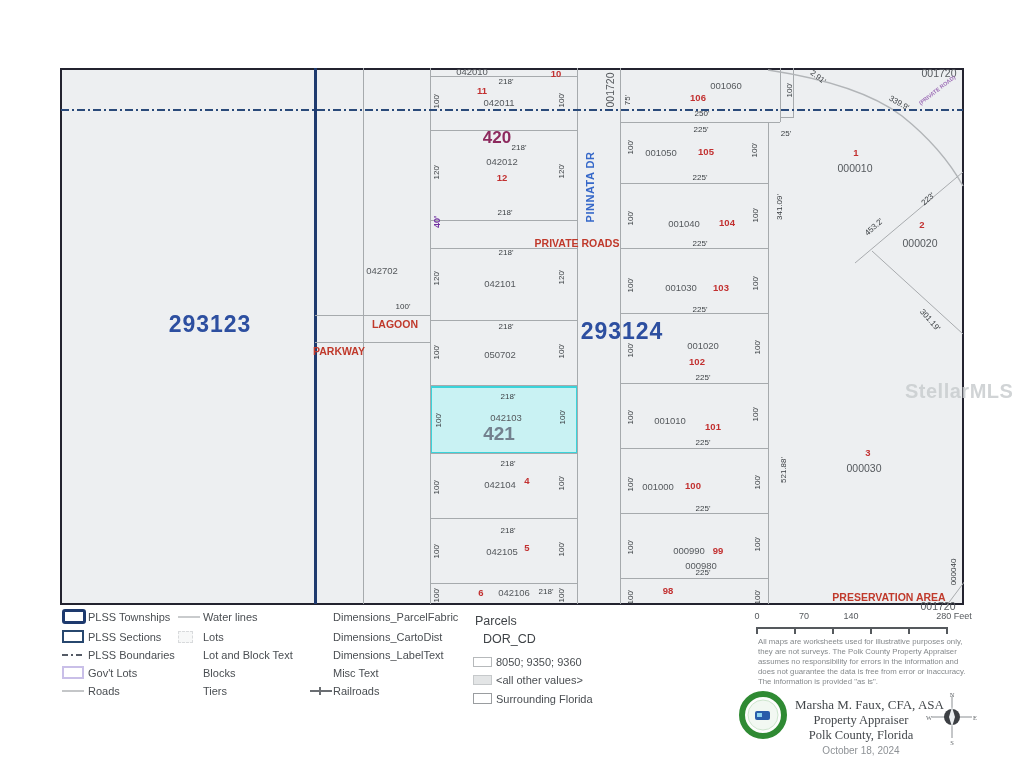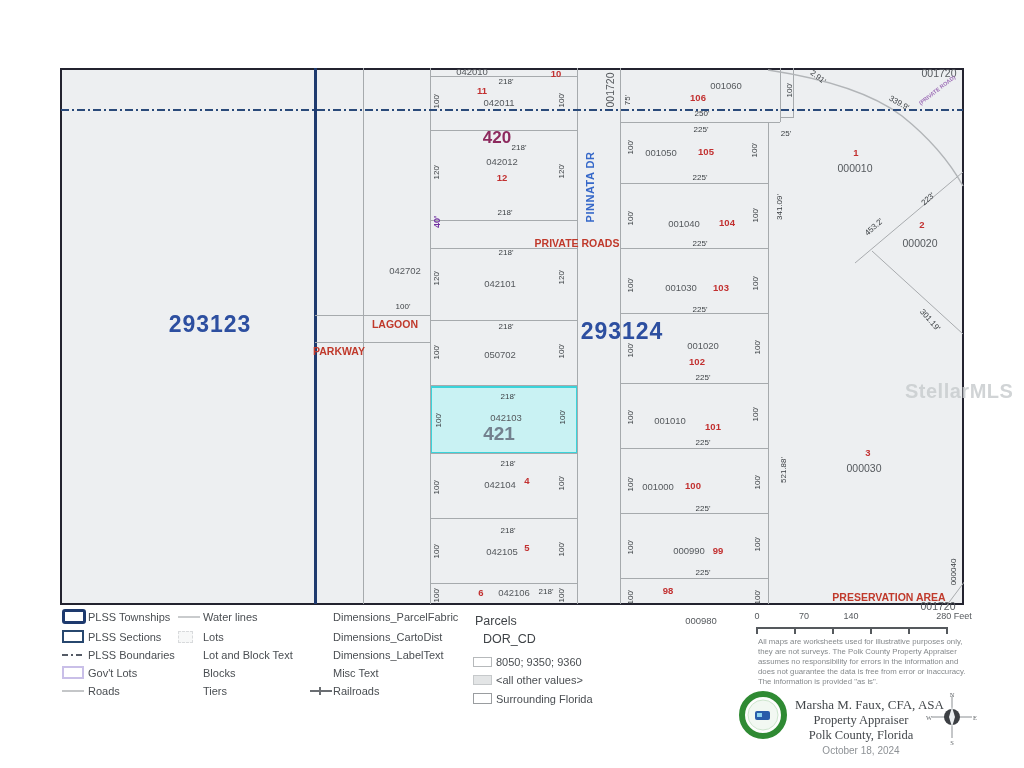--- a/index.html
+++ b/index.html
@@ -154,21 +154,21 @@
       <span class="ml dv" style="left: 436px; top: 551px; transform: translate(-50%, -50%) rotate(-90deg);">100'</span>
       <span class="ml pid" style="left: 502px; top: 551px; transform: translate(-50%, -50%) rotate(0deg);">042105</span>
       <span class="ml lot" style="left: 527px; top: 547px; transform: translate(-50%, -50%) rotate(0deg);">5</span>
       <span class="ml dv" style="left: 561px; top: 549px; transform: translate(-50%, -50%) rotate(-90deg);">100'</span>
       <span class="ml dv" style="left: 436px; top: 595px; transform: translate(-50%, -50%) rotate(-90deg);">100'</span>
       <span class="ml lot" style="left: 481px; top: 592px; transform: translate(-50%, -50%) rotate(0deg);">6</span>
       <span class="ml pid" style="left: 514px; top: 592px; transform: translate(-50%, -50%) rotate(0deg);">042106</span>
       <span class="ml d" style="left: 546px; top: 591px; transform: translate(-50%, -50%) rotate(0deg);">218'</span>
       <span class="ml dv" style="left: 561px; top: 595px; transform: translate(-50%, -50%) rotate(-90deg);">100'</span>
       <span class="ml sec" style="left: 210px; top: 324px; transform: translate(-50%, -50%) rotate(0deg);">293123</span>
-      <span class="ml pid" style="left: 382px; top: 270px; transform: translate(-50%, -50%) rotate(0deg); margin-left: 23px;">042702</span>
+      <span class="ml pid" style="left: 382px; top: 270px; transform: translate(-50%, -50%) rotate(0deg);">042702</span>
       <span class="ml d" style="left: 403px; top: 306px; transform: translate(-50%, -50%) rotate(0deg);">100'</span>
       <span class="ml road" style="left: 395px; top: 324px; transform: translate(-50%, -50%) rotate(0deg);">LAGOON</span>
       <span class="ml road" style="left: 339px; top: 351px; transform: translate(-50%, -50%) rotate(0deg);">PARKWAY</span>
       <span class="ml sec" style="left: 622px; top: 331px; transform: translate(-50%, -50%) rotate(0deg);">293124</span>
       <span class="ml pid" style="left: 726px; top: 85px; transform: translate(-50%, -50%) rotate(0deg);">001060</span>
       <span class="ml lot" style="left: 698px; top: 97px; transform: translate(-50%, -50%) rotate(0deg);">106</span>
       <span class="ml dv" style="left: 789px; top: 90px; transform: translate(-50%, -50%) rotate(-90deg);">100'</span>
       <span class="ml d" style="left: 702px; top: 113px; transform: translate(-50%, -50%) rotate(0deg);">250'</span>
       <span class="ml d" style="left: 701px; top: 129px; transform: translate(-50%, -50%) rotate(0deg);">225'</span>
       <span class="ml d" style="left: 786px; top: 133px; transform: translate(-50%, -50%) rotate(0deg);">25'</span>
@@ -204,21 +204,21 @@
       <span class="ml dv" style="left: 757px; top: 482px; transform: translate(-50%, -50%) rotate(-90deg);">100'</span>
       <span class="ml d" style="left: 703px; top: 508px; transform: translate(-50%, -50%) rotate(0deg);">225'</span>
       <span class="ml dv" style="left: 783px; top: 470px; transform: translate(-50%, -50%) rotate(-90deg);">521.88'</span>
       <span class="ml dv" style="left: 630px; top: 547px; transform: translate(-50%, -50%) rotate(-90deg);">100'</span>
       <span class="ml pid" style="left: 689px; top: 550px; transform: translate(-50%, -50%) rotate(0deg);">000990</span>
       <span class="ml lot" style="left: 718px; top: 550px; transform: translate(-50%, -50%) rotate(0deg);">99</span>
       <span class="ml dv" style="left: 757px; top: 544px; transform: translate(-50%, -50%) rotate(-90deg);">100'</span>
       <span class="ml d" style="left: 703px; top: 572px; transform: translate(-50%, -50%) rotate(0deg);">225'</span>
       <span class="ml dv" style="left: 630px; top: 597px; transform: translate(-50%, -50%) rotate(-90deg);">100'</span>
       <span class="ml lot" style="left: 668px; top: 590px; transform: translate(-50%, -50%) rotate(0deg);">98</span>
-      <span class="ml pid" style="left: 701px; top: 620px; transform: translate(-50%, -50%) rotate(0deg);">000980</span>
+      <span class="ml pid" style="left: 701px; top: 565px; transform: translate(-50%, -50%) rotate(0deg);">000980</span>
       <span class="ml dv" style="left: 757px; top: 597px; transform: translate(-50%, -50%) rotate(-90deg);">100'</span>
       <span class="ml pidl" style="left: 939px; top: 73px; transform: translate(-50%, -50%) rotate(0deg);">001720</span>
       <span class="ml pr" style="left: 937px; top: 90px; transform: translate(-50%, -50%) rotate(-38deg);">(PRIVATE ROAD)</span>
       <span class="ml d" style="left: 818px; top: 77px; transform: translate(-50%, -50%) rotate(38deg);">2.91'</span>
       <span class="ml d" style="left: 899px; top: 103px; transform: translate(-50%, -50%) rotate(30deg);">339.9'</span>
       <span class="ml lot" style="left: 856px; top: 152px; transform: translate(-50%, -50%) rotate(0deg);">1</span>
       <span class="ml pidl" style="left: 855px; top: 168px; transform: translate(-50%, -50%) rotate(0deg);">000010</span>
       <span class="ml d" style="left: 928px; top: 199px; transform: translate(-50%, -50%) rotate(-42deg);">223'</span>
       <span class="ml d" style="left: 874px; top: 227px; transform: translate(-50%, -50%) rotate(-42deg);">453.2'</span>
       <span class="ml lot" style="left: 922px; top: 224px; transform: translate(-50%, -50%) rotate(0deg);">2</span>

